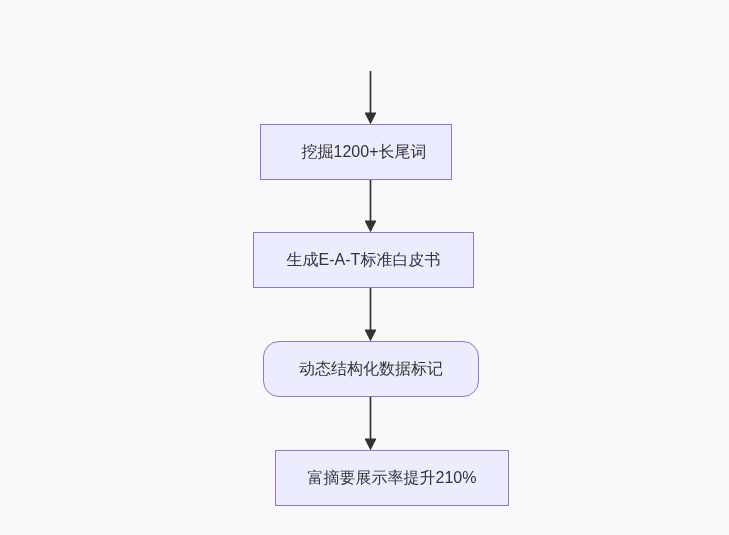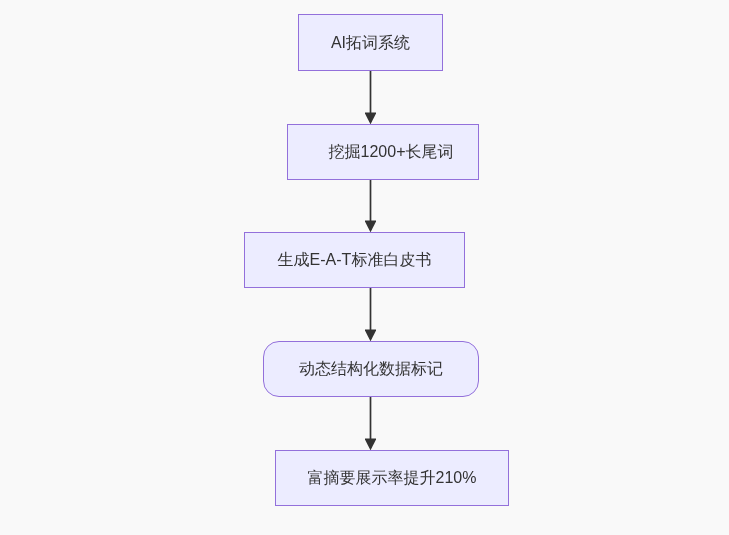--- a/index.html
+++ b/index.html
@@ -39,45 +39,42 @@
     justify-content: center;
     background: var(--node-fill, #ECECFF);
     border: 1px solid var(--node-border, #9370DB);
     color: var(--text, #333333);
     font-size: 16px;
     line-height: 1.2;
     text-align: center;
     white-space: nowrap;
   }
   #node-1 { left: 298px; top: 14px;  width: 145px; height: 57px; }
-  #node-2 { left: 287px; top: 124px; width: 192px; height: 56px; padding-left: 16px; }
-  #node-3 { left: 244px; top: 232px; width: 221px; height: 56px; }
+  #node-2 { left: 260px; top: 124px; width: 192px; height: 56px; padding-left: 16px; }
+  #node-3 { left: 253px; top: 232px; width: 221px; height: 56px; }
   #node-4 { left: 263px; top: 341px; width: 216px; height: 56px; border-radius: 16px; }
   #node-5 { left: 253px; top: 450px; width: 234px; height: 56px; margin-left: 22px; }
 </style>
 </head>
 <body>
 
 <div class="canvas">
 
   <svg class="edges-layer" width="729" height="535" viewBox="0 0 729 535" xmlns="http://www.w3.org/2000/svg">
     <defs>
       <marker id="arrowhead" viewBox="0 0 10 10" refX="8" refY="5" markerWidth="7" markerHeight="7" orient="auto">
         <path class="arrowhead-path" d="M 0 0 L 10 5 L 0 10 z"></path>
       </marker>
     </defs>
     <line class="edge-line" x1="370.5" y1="71" x2="370.5" y2="122" marker-end="url(#arrowhead)"></line>
     <line class="edge-line" x1="370.5" y1="180" x2="370.5" y2="230" marker-end="url(#arrowhead)"></line>
     <line class="edge-line" x1="370.5" y1="288" x2="370.5" y2="339" marker-end="url(#arrowhead)"></line>
     <line class="edge-line" x1="370.5" y1="397" x2="370.5" y2="448" marker-end="url(#arrowhead)"></line>
   </svg>
 
-  <div class="node" id="node-1">
-    <span>AI拓词系统</span>
-  </div>
 
   <div class="node" id="node-2">
     <span>挖掘1200+长尾词</span>
   </div>
 
   <div class="node" id="node-3">
     <span>生成E-A-T标准白皮书</span>
   </div>
 
   <div class="node" id="node-4">

